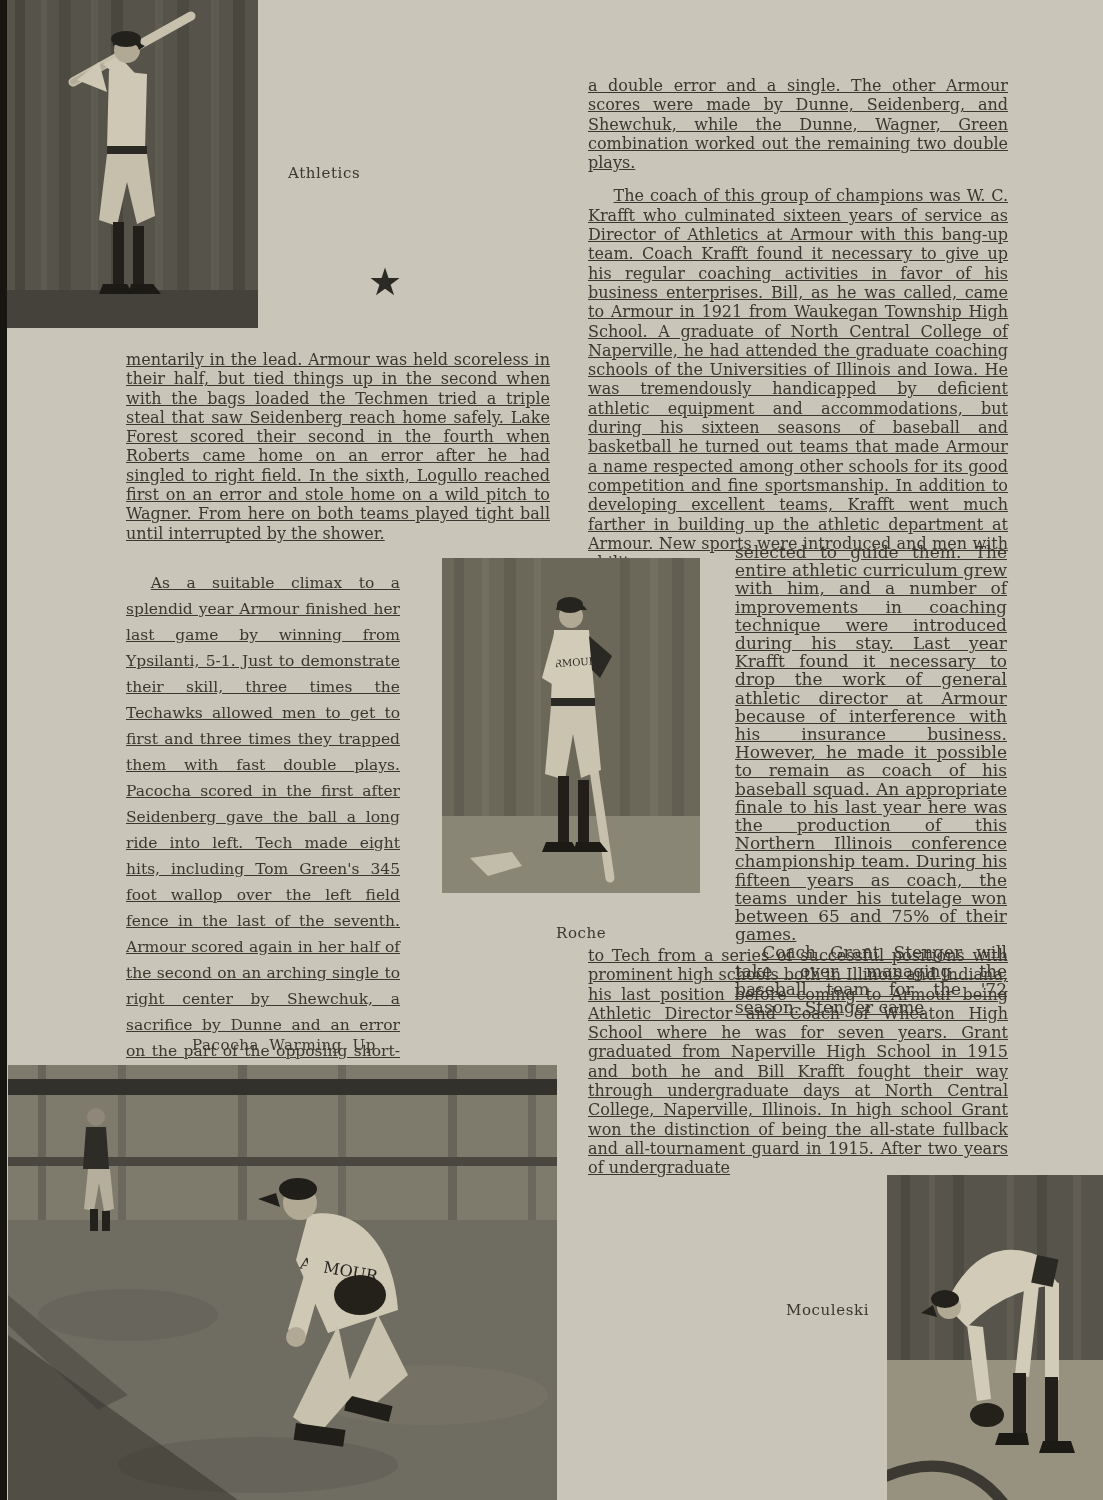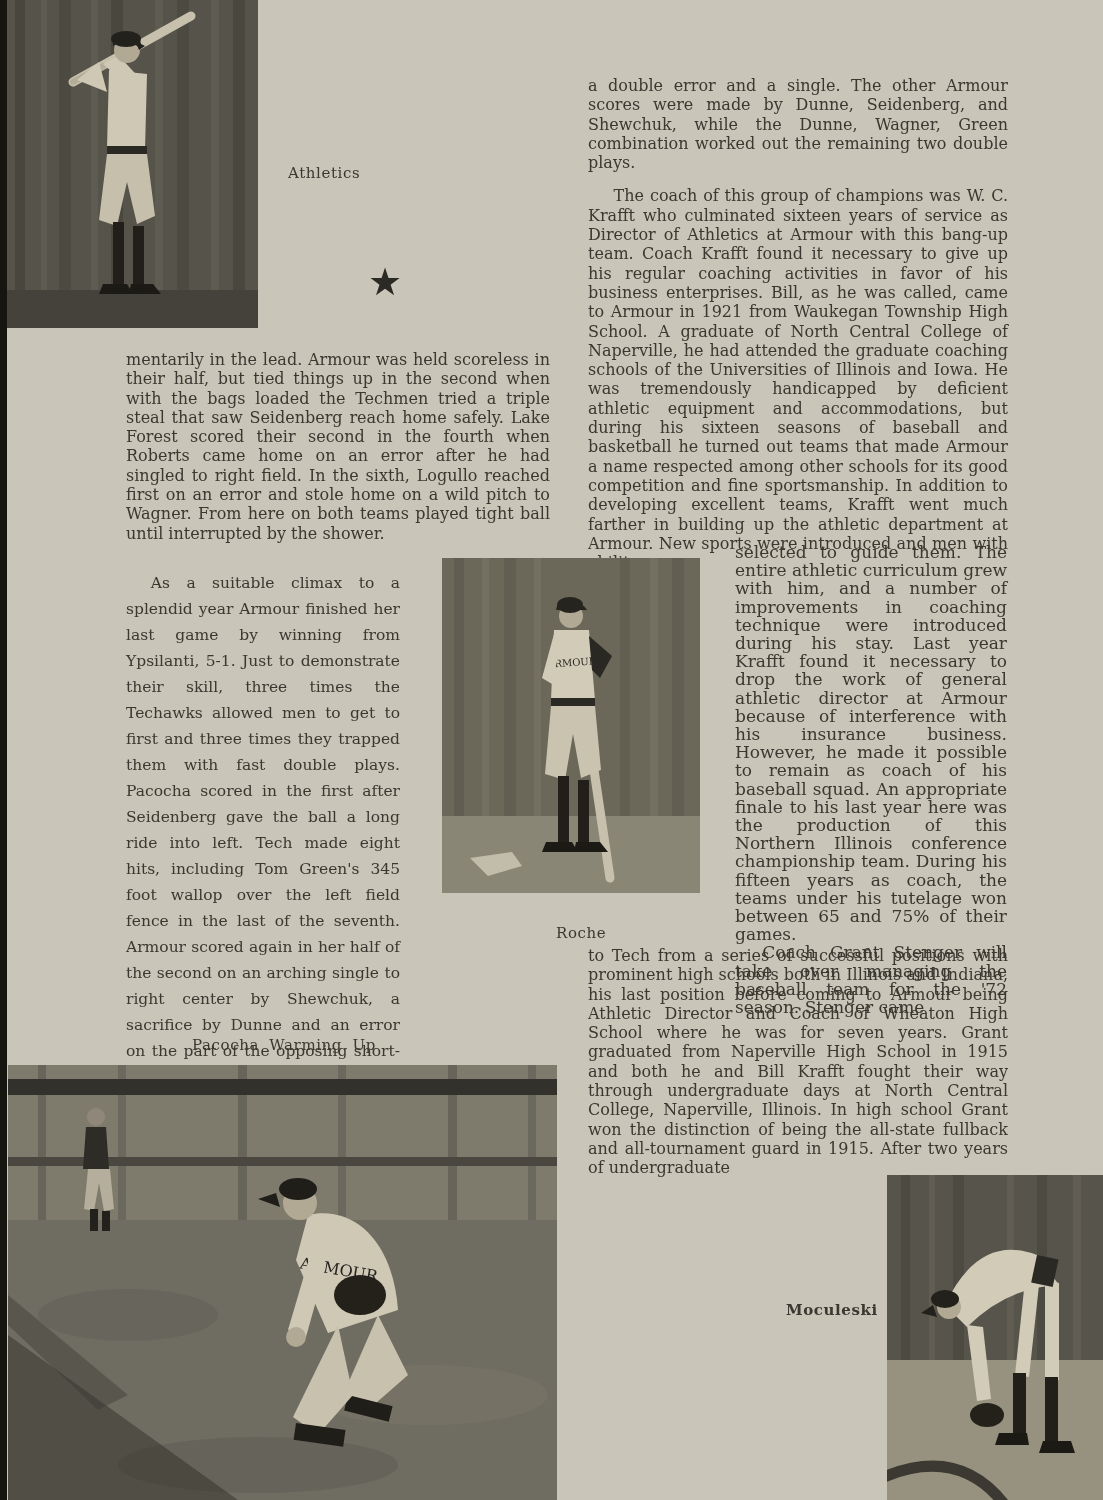--- a/index.html
+++ b/index.html
@@ -18,20 +18,21 @@
   .photo{
     position:absolute;
     overflow:hidden;
     background:#55524a;
   }
   .photo svg{display:block;}
   .bodytext{
     position:absolute;
     text-align:justify;
     color:#3a3830;
+    text-decoration:underline;
   }
   .bodytext p{margin:0;}
   .wide{font-size:16px;line-height:19.3px;}
   .narrowL{font-size:15.5px;line-height:26px;}
   .narrowR{font-size:17px;line-height:18.2px;}
   .indent{text-indent:1.6em;}
   .pgap{margin-top:14px !important;}
   .caption{
     position:absolute;
     font-size:15px;
@@ -212,21 +213,21 @@
 
         <path d="M305,180 L280,265 L298,272 L318,200 Z" fill="#cfc8b5"></path>
         <circle cx="288" cy="272" r="10" fill="#b2a995"></circle>
 
         <path d="M330,260 L345,330 L310,370 L285,352 Z" fill="#c8c1ae"></path>
         <rect x="288" y="358" width="50" height="17" fill="#201e19" transform="rotate(8 288 358)"></rect>
       </g>
     </svg>
   </div>
 
-  <div class="caption" style="left:786px;top:1301px;font-weight:bold;">Moculeski</div>
+  <div class="caption" style="left:786px;top:1301px;">Moculeski</div>
 
   <div class="photo" style="left:887px;top:1175px;width:216px;height:325px;">
     <svg width="216" height="325" viewBox="0 0 216 325">
       <rect width="216" height="325" fill="#57544b"></rect>
       <g opacity="0.5">
         <rect x="14" width="9" height="190" fill="#45423a"></rect>
         <rect x="42" width="6" height="190" fill="#6b6759"></rect>
         <rect x="66" width="11" height="190" fill="#45423a"></rect>
         <rect x="120" width="7" height="190" fill="#6b6759"></rect>
         <rect x="150" width="10" height="190" fill="#45423a"></rect>

